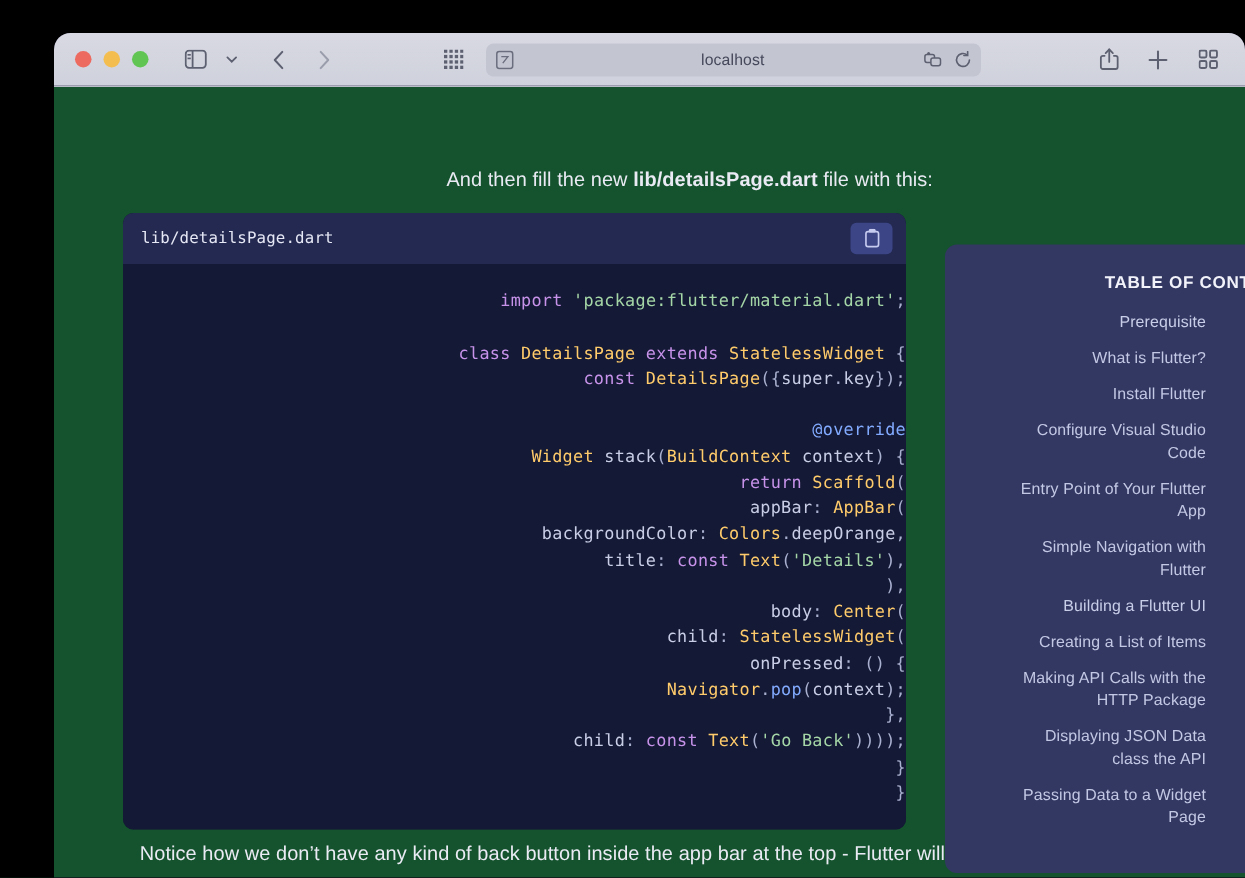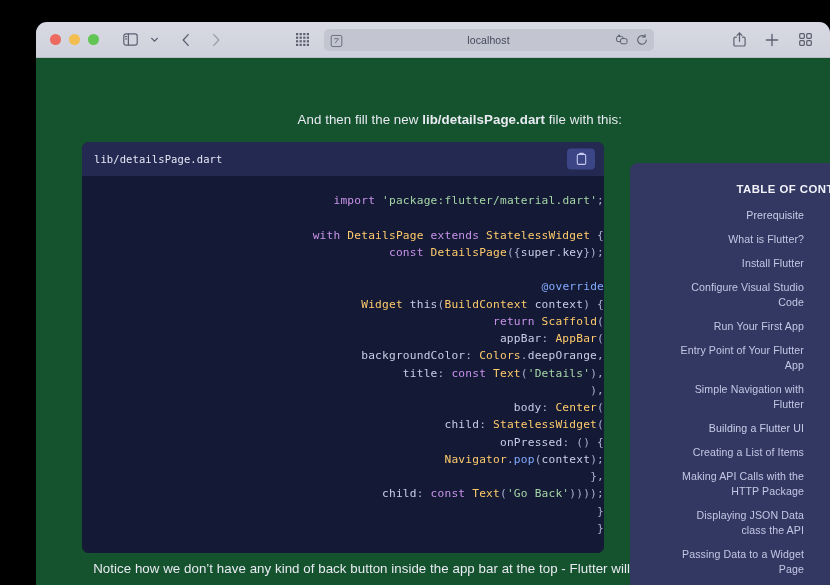--- a/index.html
+++ b/index.html
@@ -355,25 +355,25 @@
           <span class="copy-btn">
             <svg width="11" height="13" viewBox="0 0 11 13" fill="none" stroke="currentColor" stroke-width="1.1" stroke-linejoin="round">
               <rect x="1.3" y="1.9" width="8.4" height="10" rx="1.4"></rect>
               <path d="M3.7 1.9 V1.3 a0.7 0.7 0 0 1 0.7-0.7 h2.2 a0.7 0.7 0 0 1 0.7 0.7 v0.6 z" fill="currentColor"></path>
             </svg>
           </span>
         </div>
         <div class="code-body">
           <pre class="code"><span class="t-kw">import</span> <span class="t-str">'package:flutter/material.dart'</span><span class="t-pun">;</span>
 
-<span class="t-kw">with</span> <span class="t-type">DetailsPage</span> <span class="t-kw">extends</span> <span class="t-type">StatelessWidget</span> <span class="t-pun">{</span>
+<span class="t-kw">class</span> <span class="t-type">DetailsPage</span> <span class="t-kw">extends</span> <span class="t-type">StatelessWidget</span> <span class="t-pun">{</span>
   <span class="t-kw">const</span> <span class="t-type">DetailsPage</span><span class="t-pun">({</span><span class="t-var">super</span><span class="t-pun">.</span><span class="t-var">key</span><span class="t-pun">});</span>
 
   <span class="t-fn">@override</span>
-  <span class="t-type">Widget</span> <span class="t-var">this</span><span class="t-pun">(</span><span class="t-type">BuildContext</span> <span class="t-var">context</span><span class="t-pun">) {</span>
+  <span class="t-type">Widget</span> <span class="t-var">stack</span><span class="t-pun">(</span><span class="t-type">BuildContext</span> <span class="t-var">context</span><span class="t-pun">) {</span>
     <span class="t-kw">return</span> <span class="t-type">Scaffold</span><span class="t-pun">(</span>
         <span class="t-var">appBar</span><span class="t-pun">:</span> <span class="t-type">AppBar</span><span class="t-pun">(</span>
           <span class="t-var">backgroundColor</span><span class="t-pun">:</span> <span class="t-type">Colors</span><span class="t-pun">.</span><span class="t-var">deepOrange</span><span class="t-pun">,</span>
           <span class="t-var">title</span><span class="t-pun">:</span> <span class="t-kw">const</span> <span class="t-type">Text</span><span class="t-pun">(</span><span class="t-str">'Details'</span><span class="t-pun">),</span>
         <span class="t-pun">),</span>
         <span class="t-var">body</span><span class="t-pun">:</span> <span class="t-type">Center</span><span class="t-pun">(</span>
             <span class="t-var">child</span><span class="t-pun">:</span> <span class="t-type">StatelessWidget</span><span class="t-pun">(</span>
                 <span class="t-var">onPressed</span><span class="t-pun">: () {</span>
                   <span class="t-type">Navigator</span><span class="t-pun">.</span><span class="t-fn">pop</span><span class="t-pun">(</span><span class="t-var">context</span><span class="t-pun">);</span>
                 <span class="t-pun">},</span>
@@ -385,21 +385,20 @@
 
       <p class="para para-bottom">Notice how we don’t have any kind of back button inside the app bar at the top - Flutter will automatically show a back arrow when we pushed a page onto the navigation stack!</p>
 
       <aside class="toc">
         <div class="toc-title">TABLE OF CONTENTS</div>
         <div id="toc-list">
             <div class="toc-item lvl1">Prerequisite</div>
             <div class="toc-item lvl2">What is Flutter?</div>
             <div class="toc-item lvl2">Install Flutter</div>
             <div class="toc-item lvl2">Configure Visual Studio Code</div>
-            <div class="toc-item lvl2">Run Your First App</div>
             <div class="toc-item lvl2">Entry Point of Your Flutter App</div>
             <div class="toc-item lvl2">Simple Navigation with Flutter</div>
             <div class="toc-item lvl1">Building a Flutter UI</div>
             <div class="toc-item lvl2">Creating a List of Items</div>
             <div class="toc-item lvl2">Making API Calls with the HTTP Package</div>
             <div class="toc-item lvl2">Displaying JSON Data class the API</div>
             <div class="toc-item lvl2">Passing Data to a Widget Page</div>
           </div>
       </aside>
 

